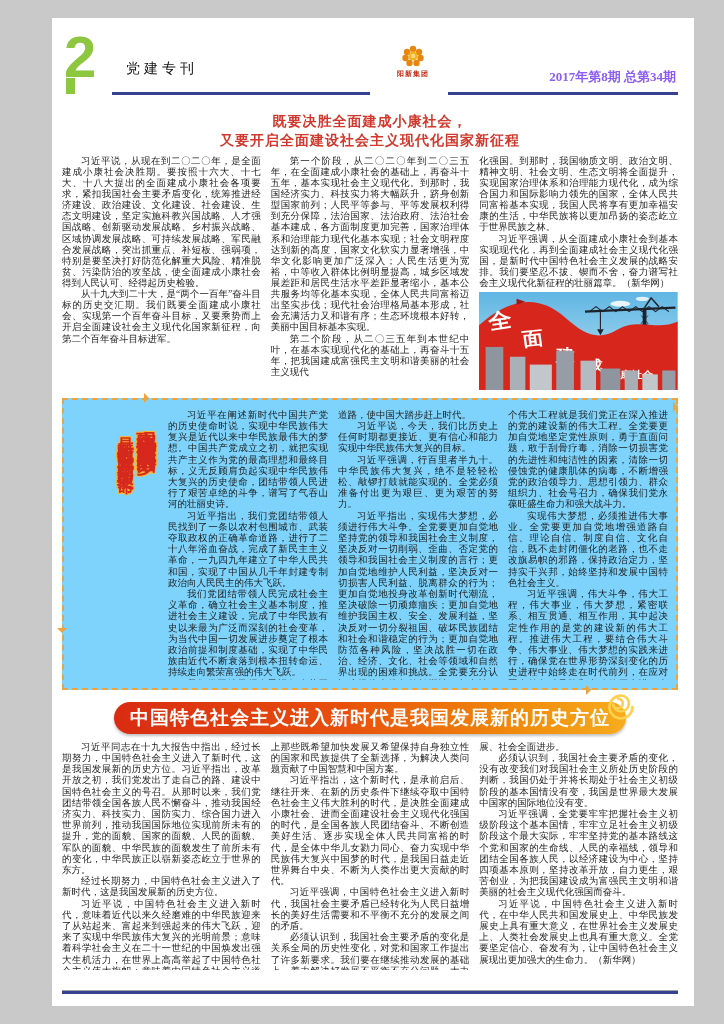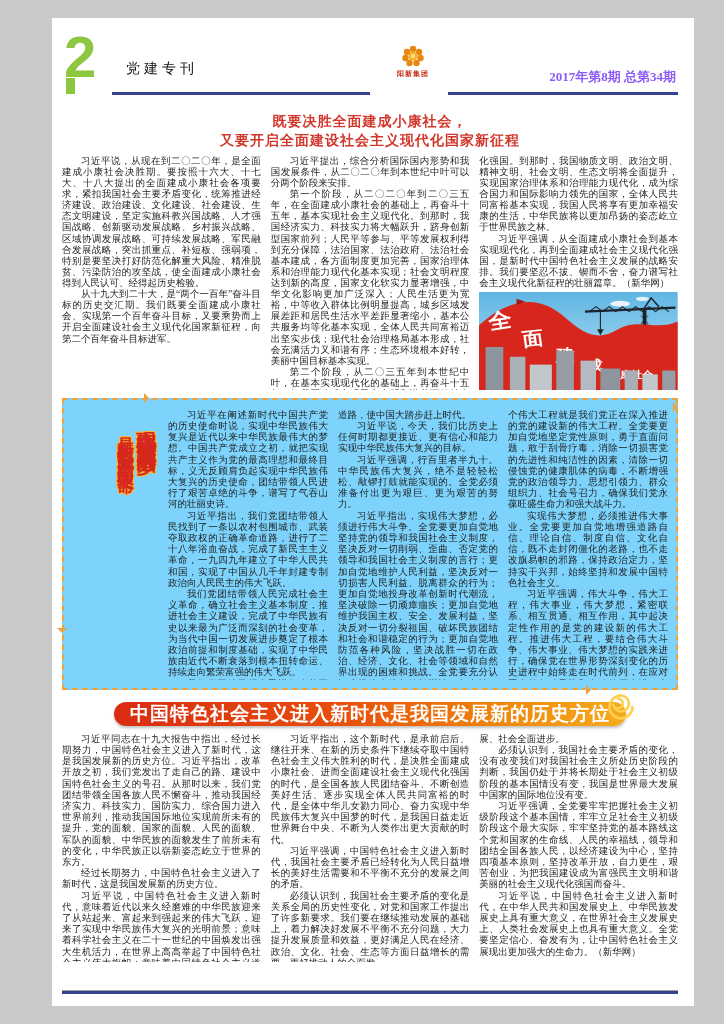--- a/index.html
+++ b/index.html
@@ -72,21 +72,21 @@
   .vt-sub  { font-size:17px; letter-spacing:3px; padding-top:10px; margin-left:10px; }
   .mission .col { font-size:9.5px; line-height:1.18; text-align:justify; overflow:hidden; }
   .arr { position:absolute; width:0; height:0; border:5px solid transparent; }
   .arr-t { left:80px; top:-7px; border-left-color:#eda33e; }
   .arr-b { left:-7px; bottom:50px; border-top-color:#eda33e; }
   .arr-r { right:-7px; top:2px; border-left-color:#eda33e; }
   .arr-b2 { right:80px; bottom:-7px; border-left-color:#eda33e; }
   
   .banner {
     position:relative;
-    width:512px; height:24px;
+    width:512px; height:32px;
     margin:12px auto 8px auto;
     background:linear-gradient(90deg,#d92b12,#e8500c 45%,#f08a0c 78%,#f6ac1e);
     border-radius:20px;
     display:flex; align-items:center; justify-content:center;
     box-shadow:0 2px 3px rgba(0,0,0,0.25);
   }
   .banner-title {
     color:#fff; font-weight:bold; font-size:19px; letter-spacing:1px;
     font-family:"Liberation Sans","DejaVu Sans",sans-serif;
   }
@@ -136,21 +136,20 @@
     <h1 class="headline">
       <span>既要决胜全面建成小康社会，</span><br>
       <span>又要开启全面建设社会主义现代化国家新征程</span>
     </h1>
     <div class="cols cols-top">
       <div class="col">
           <p class="para">习近平说，从现在到二〇二〇年，是全面建成小康社会决胜期。要按照十六大、十七大、十八大提出的全面建成小康社会各项要求，紧扣我国社会主要矛盾变化，统筹推进经济建设、政治建设、文化建设、社会建设、生态文明建设，坚定实施科教兴国战略、人才强国战略、创新驱动发展战略、乡村振兴战略、区域协调发展战略、可持续发展战略、军民融合发展战略，突出抓重点、补短板、强弱项，特别是要坚决打好防范化解重大风险、精准脱贫、污染防治的攻坚战，使全面建成小康社会得到人民认可、经得起历史检验。</p>
           <p class="para">从十九大到二十大，是“两个一百年”奋斗目标的历史交汇期。我们既要全面建成小康社会、实现第一个百年奋斗目标，又要乘势而上开启全面建设社会主义现代化国家新征程，向第二个百年奋斗目标进军。</p>
         </div>
       <div class="col">
-          <p class="para">习近平提出，综合分析国际国内形势和我国发展条件，从二〇二〇年到本世纪中叶可以分两个阶段来安排。</p>
           <p class="para">第一个阶段，从二〇二〇年到二〇三五年，在全面建成小康社会的基础上，再奋斗十五年，基本实现社会主义现代化。到那时，我国经济实力、科技实力将大幅跃升，跻身创新型国家前列；人民平等参与、平等发展权利得到充分保障，法治国家、法治政府、法治社会基本建成，各方面制度更加完善，国家治理体系和治理能力现代化基本实现；社会文明程度达到新的高度，国家文化软实力显著增强，中华文化影响更加广泛深入；人民生活更为宽裕，中等收入群体比例明显提高，城乡区域发展差距和居民生活水平差距显著缩小，基本公共服务均等化基本实现，全体人民共同富裕迈出坚实步伐；现代社会治理格局基本形成，社会充满活力又和谐有序；生态环境根本好转，美丽中国目标基本实现。</p>
           <p class="para">第二个阶段，从二〇三五年到本世纪中叶，在基本实现现代化的基础上，再奋斗十五年，把我国建成富强民主文明和谐美丽的社会主义现代</p>
         </div>
       <div class="col">
         <div>
             <p class="para cont">化强国。到那时，我国物质文明、政治文明、精神文明、社会文明、生态文明将全面提升，实现国家治理体系和治理能力现代化，成为综合国力和国际影响力领先的国家，全体人民共同富裕基本实现，我国人民将享有更加幸福安康的生活，中华民族将以更加昂扬的姿态屹立于世界民族之林。</p>
             <p class="para">习近平强调，从全面建成小康社会到基本实现现代化，再到全面建成社会主义现代化强国，是新时代中国特色社会主义发展的战略安排。我们要坚忍不拔、锲而不舍，奋力谱写社会主义现代化新征程的壮丽篇章。（新华网）</p>
           </div>
         <svg class="illus" viewBox="0 0 180 106" preserveAspectRatio="none">
           <defs>
@@ -229,20 +228,21 @@
     </svg>
   </div>
 
   <div class="cols cols-bottom">
     <div class="col">
         <p class="para">习近平同志在十九大报告中指出，经过长期努力，中国特色社会主义进入了新时代，这是我国发展新的历史方位。习近平指出，改革开放之初，我们党发出了走自己的路、建设中国特色社会主义的号召。从那时以来，我们党团结带领全国各族人民不懈奋斗，推动我国经济实力、科技实力、国防实力、综合国力进入世界前列，推动我国国际地位实现前所未有的提升，党的面貌、国家的面貌、人民的面貌、军队的面貌、中华民族的面貌发生了前所未有的变化，中华民族正以崭新姿态屹立于世界的东方。</p>
         <p class="para">经过长期努力，中国特色社会主义进入了新时代，这是我国发展新的历史方位。</p>
         <p class="para">习近平说，中国特色社会主义进入新时代，意味着近代以来久经磨难的中华民族迎来了从站起来、富起来到强起来的伟大飞跃，迎来了实现中华民族伟大复兴的光明前景；意味着科学社会主义在二十一世纪的中国焕发出强大生机活力，在世界上高高举起了中国特色社会主义伟大旗帜；意味着中国特色社会主义道路、理论、制度、文化不断发展，拓展了发展中国家走向现代化的途径，给世界</p>
       </div>
     <div class="col">
+        <p class="para cont">上那些既希望加快发展又希望保持自身独立性的国家和民族提供了全新选择，为解决人类问题贡献了中国智慧和中国方案。</p>
         <p class="para">习近平指出，这个新时代，是承前启后、继往开来、在新的历史条件下继续夺取中国特色社会主义伟大胜利的时代，是决胜全面建成小康社会、进而全面建设社会主义现代化强国的时代，是全国各族人民团结奋斗、不断创造美好生活、逐步实现全体人民共同富裕的时代，是全体中华儿女勠力同心、奋力实现中华民族伟大复兴中国梦的时代，是我国日益走近世界舞台中央、不断为人类作出更大贡献的时代。</p>
         <p class="para">习近平强调，中国特色社会主义进入新时代，我国社会主要矛盾已经转化为人民日益增长的美好生活需要和不平衡不充分的发展之间的矛盾。</p>
         <p class="para">必须认识到，我国社会主要矛盾的变化是关系全局的历史性变化，对党和国家工作提出了许多新要求。我们要在继续推动发展的基础上，着力解决好发展不平衡不充分问题，大力提升发展质量和效益，更好满足人民在经济、政治、文化、社会、生态等方面日益增长的需要，更好推动人的全面发</p>
       </div>
     <div class="col">
         <p class="para cont">展、社会全面进步。</p>
         <p class="para">必须认识到，我国社会主要矛盾的变化，没有改变我们对我国社会主义所处历史阶段的判断，我国仍处于并将长期处于社会主义初级阶段的基本国情没有变，我国是世界最大发展中国家的国际地位没有变。</p>
         <p class="para">习近平强调，全党要牢牢把握社会主义初级阶段这个基本国情，牢牢立足社会主义初级阶段这个最大实际，牢牢坚持党的基本路线这个党和国家的生命线、人民的幸福线，领导和团结全国各族人民，以经济建设为中心，坚持四项基本原则，坚持改革开放，自力更生，艰苦创业，为把我国建设成为富强民主文明和谐美丽的社会主义现代化强国而奋斗。</p>
         <p class="para">习近平说，中国特色社会主义进入新时代，在中华人民共和国发展史上、中华民族发展史上具有重大意义，在世界社会主义发展史上、人类社会发展史上也具有重大意义。全党要坚定信心、奋发有为，让中国特色社会主义展现出更加强大的生命力。（新华网）</p>
       </div>

